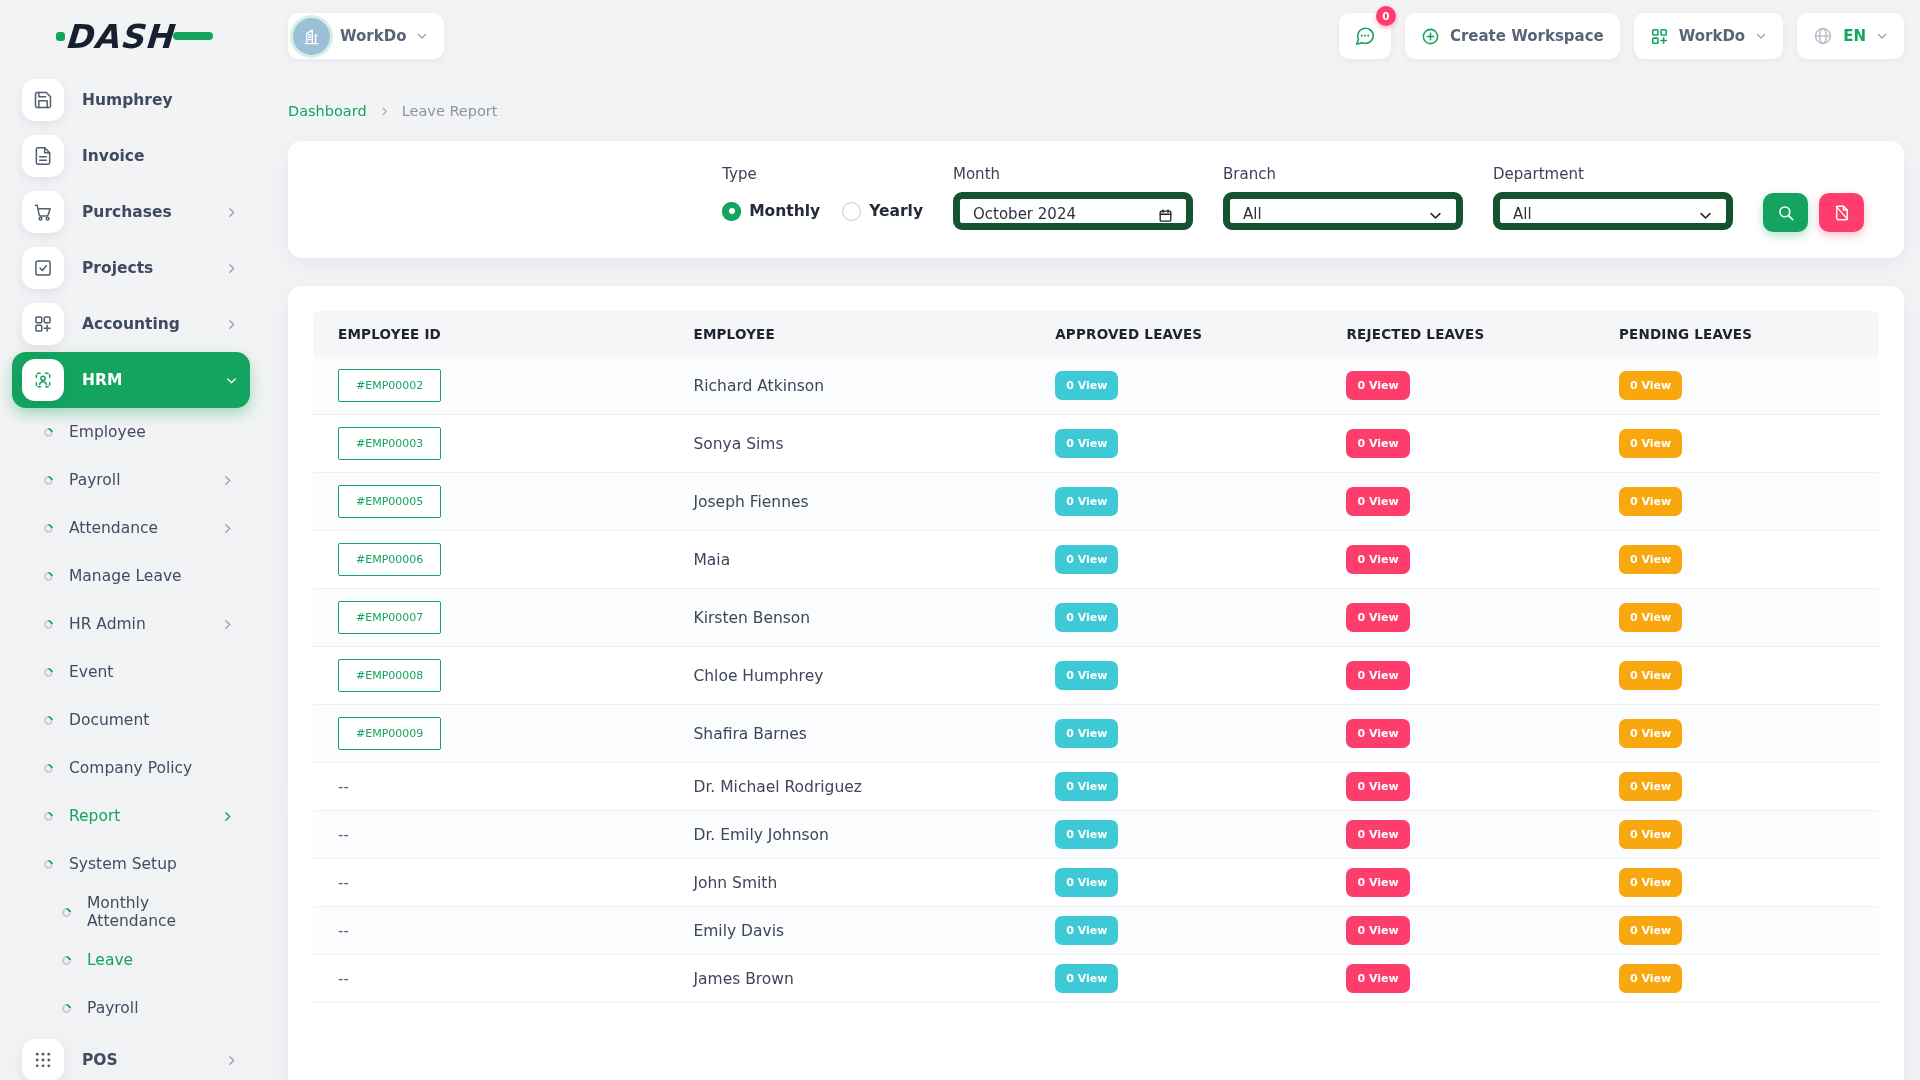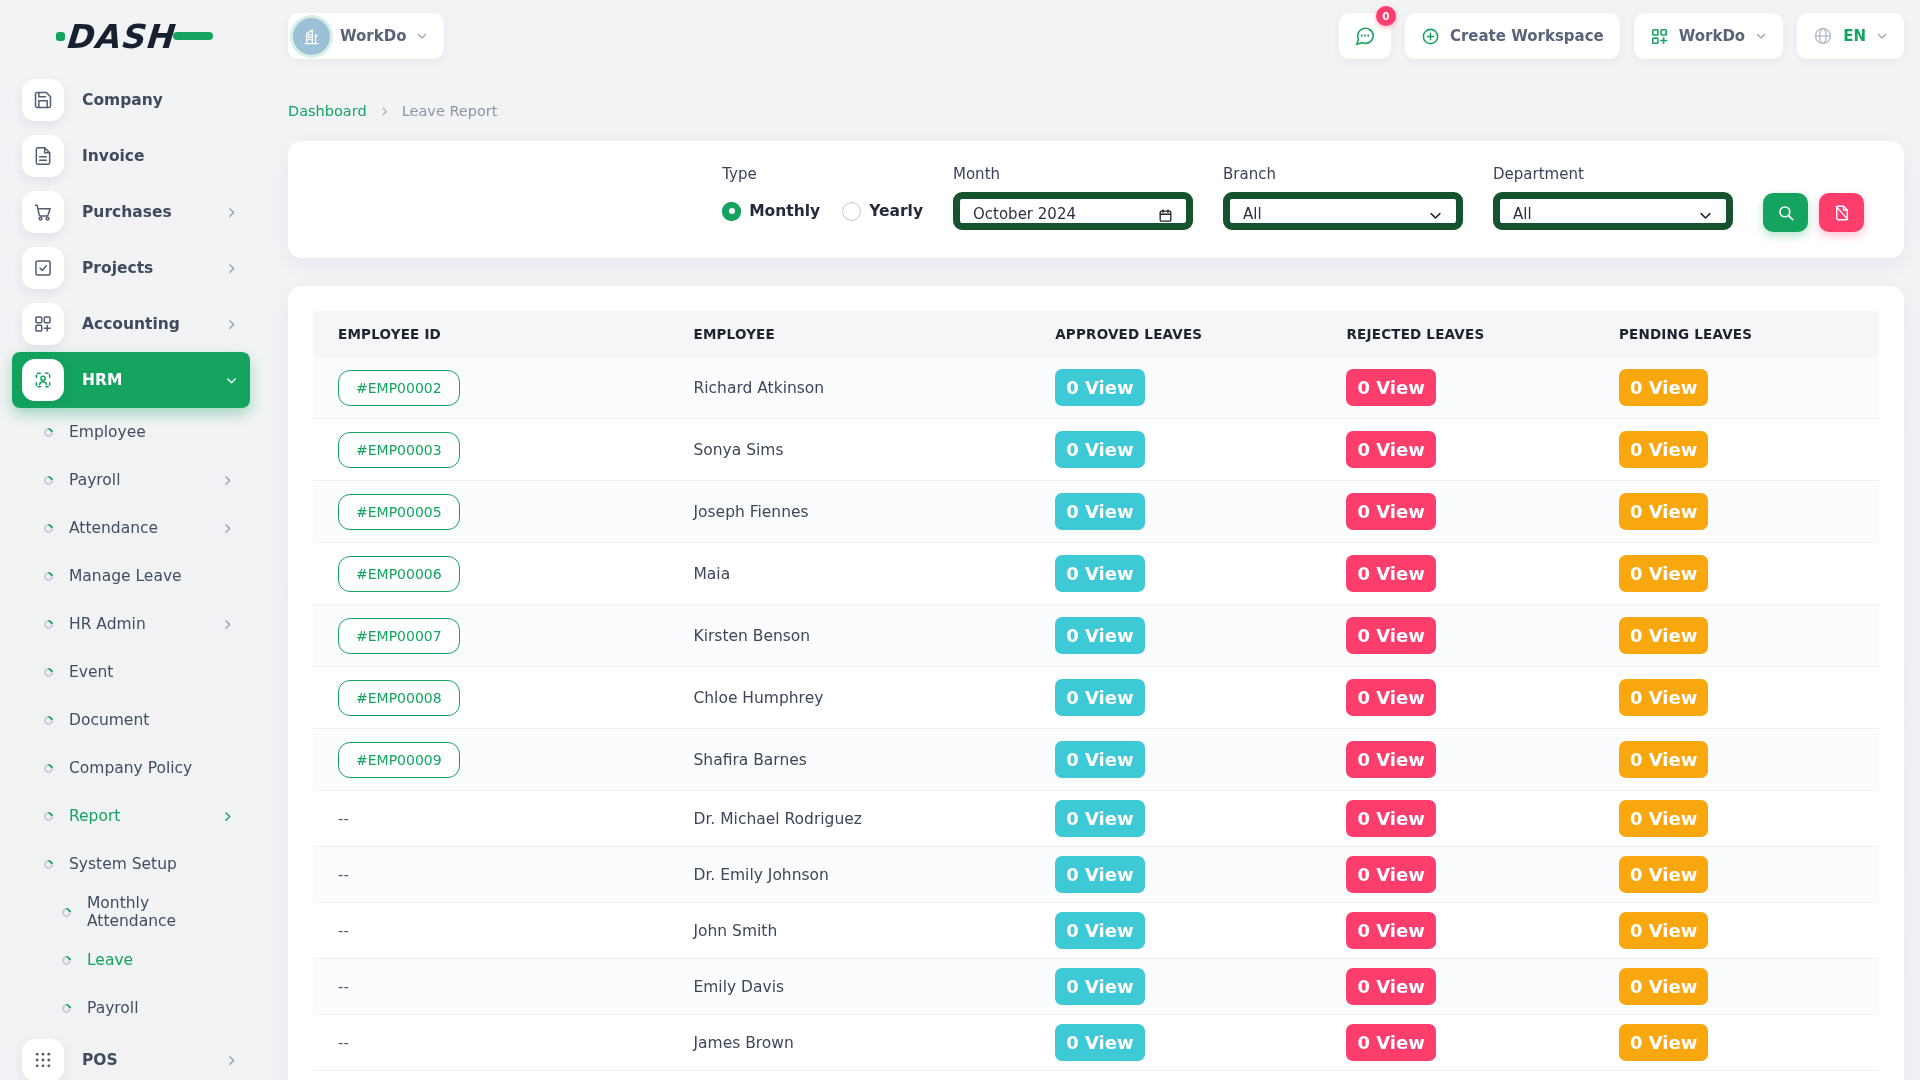--- a/index.html
+++ b/index.html
@@ -17,21 +17,21 @@
   .logo-wrap { height:72px; display:flex; align-items:center; padding-left:44px; }
   .logo { display:flex; align-items:center; gap:3px; }
   .logo-dot { width:9px; height:9px; border-radius:3px; background:var(--accent); }
   .logo-text { font-size:33px; font-weight:900; letter-spacing:1px; color:#16202e; font-style:italic; transform:skewX(-6deg); }
   .logo-bar { width:40px; height:8px; border-radius:4px; background:var(--accent); margin-left:-6px; }
 
   .side-item { display:flex; align-items:center; cursor:pointer; }
   .side-item.lvl0 { height:56px; gap:18px; padding:0 12px 0 10px; font-size:15.5px; font-weight:600; color:#3f4a5f; }
   .iconbox { width:42px; height:42px; background:#fff; border-radius:13px; display:flex; align-items:center; justify-content:center; color:#525d72; box-shadow:0 4px 12px rgba(25,39,89,.08); flex:0 0 auto; }
   .iconbox svg { width:20px; height:20px; }
-  .side-item.lvl0.active { background:var(--accent); border-radius:8px; color:#fff; box-shadow:0 6px 14px rgba(20,164,95,.35); }
+  .side-item.lvl0.active { background:var(--accent); border-radius:14px; color:#fff; box-shadow:0 6px 14px rgba(20,164,95,.35); }
   .side-item.lvl0.active .iconbox { color:var(--accent); }
   .side-chevron { margin-left:auto; color:#9aa3b5; display:flex; }
   .side-chevron svg { width:13px; height:13px; }
   .side-item.lvl0.active .side-chevron { color:#fff; }
 
   .side-item.lvl1 { height:48px; gap:16px; padding:0 16px 0 32px; font-size:15.5px; font-weight:500; color:#424c62; }
   .side-item.lvl2 { height:48px; gap:16px; padding:0 16px 0 50px; font-size:15.5px; font-weight:500; color:#424c62; }
   .bullet { width:9px; height:9px; flex:0 0 auto; border:2px solid #c7cdd9; border-top-color:var(--accent); border-radius:50%; transform:rotate(40deg); }
   .side-item.subactive { color:var(--accent); }
   .side-item.subactive .side-chevron { color:var(--accent); }
@@ -88,24 +88,24 @@
   
   .table-card { margin-top:28px; padding:25px; min-height:820px; }
   table { width:100%; border-collapse:collapse; table-layout:fixed; }
   col.c1{width:22.7%} col.c2{width:23.1%} col.c3{width:18.6%} col.c4{width:17.4%} col.c5{width:18.2%}
   thead th { background:#f5f6f8; text-align:left; font-size:13.5px; font-weight:700; color:#20242e; letter-spacing:.2px; padding:15px 25px; white-space:nowrap; }
   thead th:first-child { border-radius:6px 0 0 6px; }
   thead th:last-child { border-radius:0 6px 6px 0; }
   tbody td { padding:12px 25px; border-bottom:1px solid #eef0f4; vertical-align:middle; }
   tbody tr.slim td { padding:9px 25px; }
   tbody tr:nth-child(odd) td { background:#fbfcfd; }
-  .emp-id { display:inline-block; border:1px solid var(--accent); color:var(--accent); border-radius:12px; padding:9px 17px; font-size:14px; background:#fff; cursor:pointer; }
+  .emp-id { display:inline-block; border:1px solid var(--accent); color:var(--accent); border-radius:2px; padding:9px 17px; font-size:11px; background:#fff; cursor:pointer; }
   .emp-name { font-size:15.5px; color:#3e465a; }
   .dash-val { font-size:15px; color:#565e70; }
-  .badge { display:inline-block; color:#fff; font-size:18px; font-weight:600; padding:8px 11px; border-radius:7px; cursor:pointer; }
+  .badge { display:inline-block; color:#fff; font-size:11px; font-weight:600; padding:8px 11px; border-radius:7px; cursor:pointer; }
   .badge.approved { background:var(--teal); }
   .badge.rejected { background:var(--pink); }
   .badge.pending { background:var(--orange); }
 </style>
 </head>
 <body style="--accent: #14a45f; --teal: #3ec9d6; --pink: #fd3d6b; --orange: #f8a70e;">
 
 <aside class="sidebar">
   <div class="logo-wrap">
     <div class="logo">
@@ -115,21 +115,21 @@
     </div>
   </div>
   <nav>
       <div class="side-item lvl0">
         <span class="iconbox">
           <svg viewBox="0 0 24 24" fill="none" stroke="currentColor" stroke-width="1.8" stroke-linecap="round" stroke-linejoin="round">
             <path d="M19 21H5a2 2 0 0 1-2-2V5a2 2 0 0 1 2-2h11l5 5v11a2 2 0 0 1-2 2z"></path>
             <path d="M17 21v-8H7v8M7 3v5h8"></path>
           </svg>
         </span>
-        <span class="side-label">Company</span>
+        <span class="side-label">Humphrey</span>
       </div>
       <div class="side-item lvl0">
         <span class="iconbox">
           <svg viewBox="0 0 24 24" fill="none" stroke="currentColor" stroke-width="1.8" stroke-linecap="round" stroke-linejoin="round">
             <path d="M14 2H6a2 2 0 0 0-2 2v16a2 2 0 0 0 2 2h12a2 2 0 0 0 2-2V8z"></path>
             <path d="M14 2v6h6M16 13H8M16 17H8"></path>
           </svg>
         </span>
         <span class="side-label">Invoice</span>
       </div>

